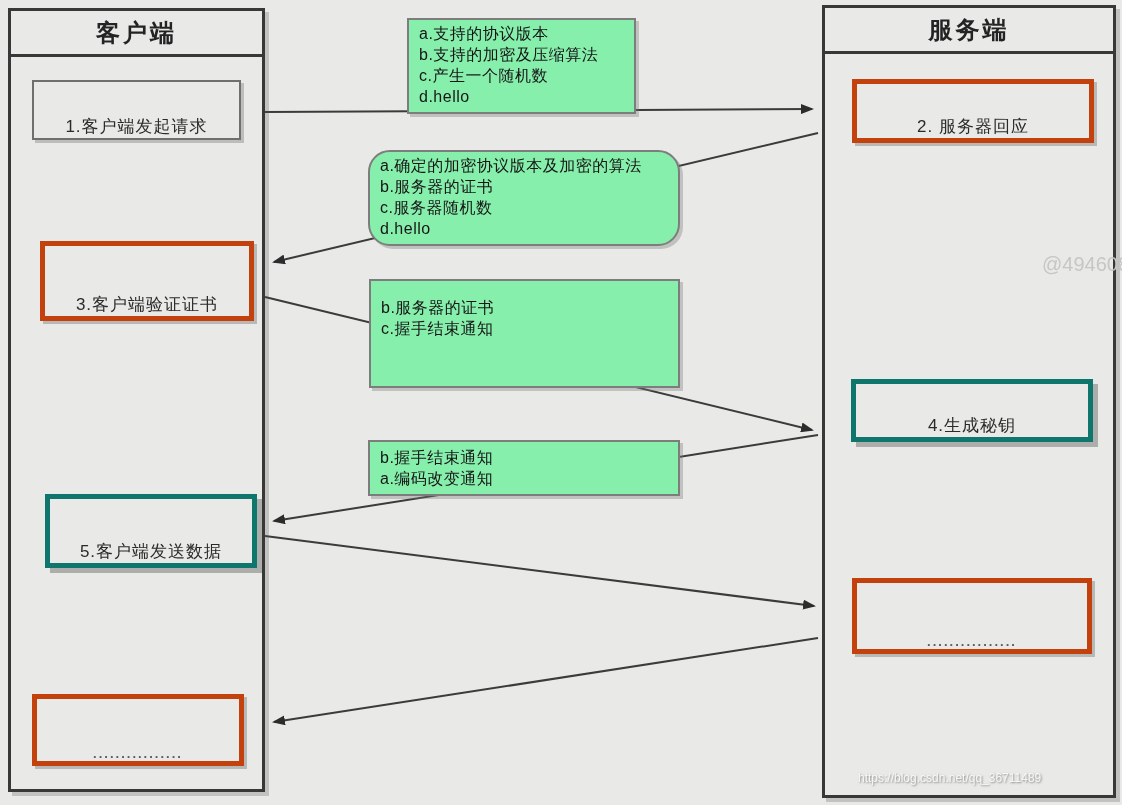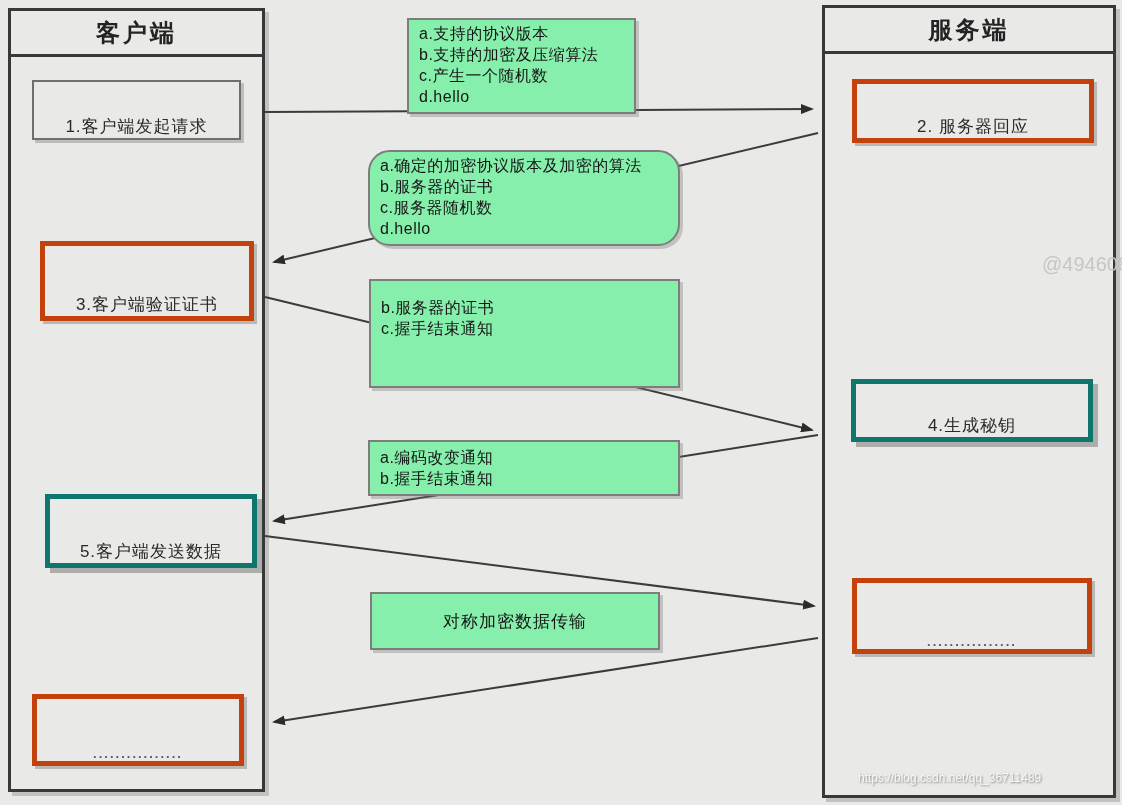--- a/index.html
+++ b/index.html
@@ -142,24 +142,21 @@
     <div>c.服务器随机数</div>
     <div>d.hello</div>
   </div>
 
   <div class="note note-3">
     <div>b.服务器的证书</div>
     <div>c.握手结束通知</div>
   </div>
 
   <div class="note note-4">
+    <div>b.握手结束通知</div>
     <div>a.编码改变通知</div>
-    <div>b.握手结束通知</div>
   </div>
 
-  <div class="note note-5">
-    <span>对称加密数据传输</span>
-  </div>
 
   <div class="wm-id">@494608</div>
   <div class="wm-url">https://blog.csdn.net/qq_36711489</div>
 
 </div>
 
 </body></html>

